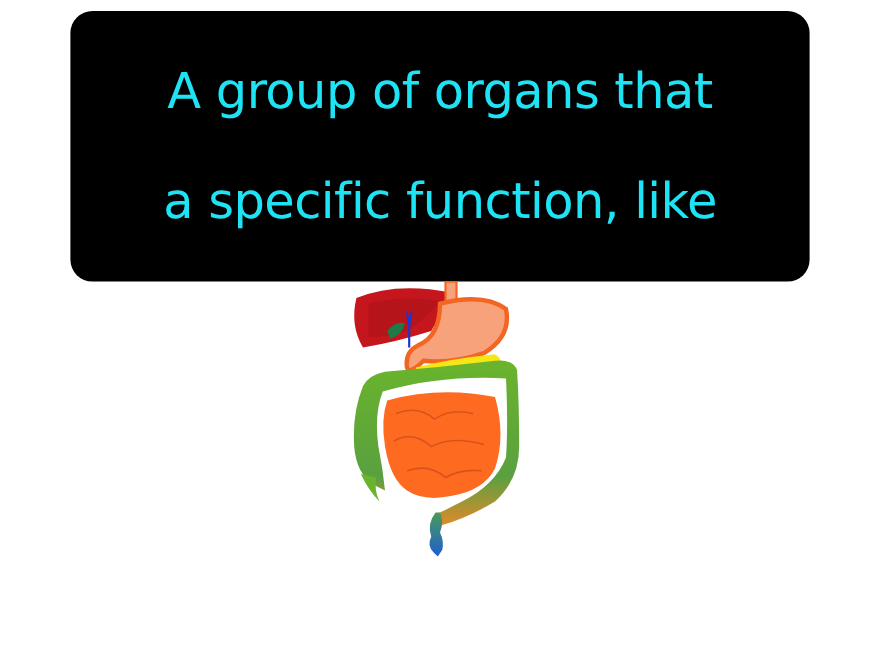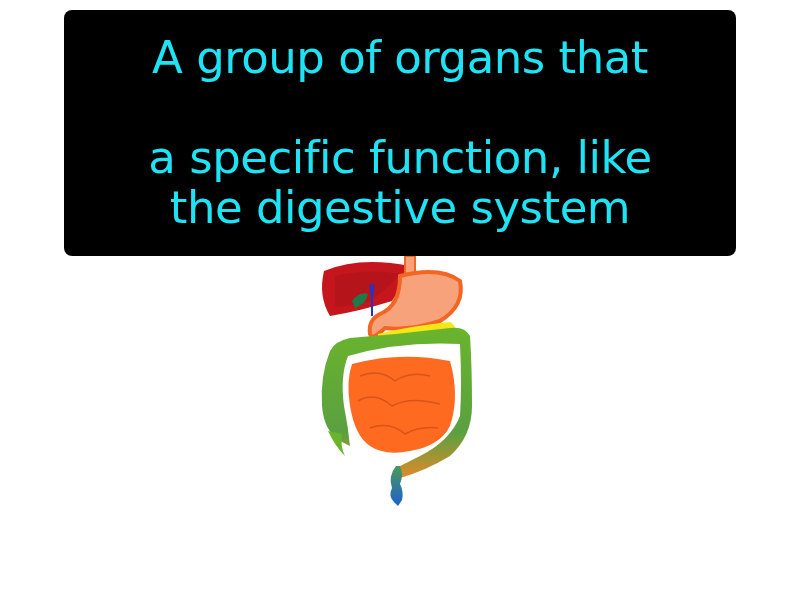--- a/index.html
+++ b/index.html
@@ -1,37 +1,36 @@
 <!DOCTYPE html>
 <html><head>
 <meta charset="utf-8">
 <style>
   html, body { margin: 0; padding: 0; }
   body { width: 800px; height: 600px; background: #ffffff; position: relative; overflow: hidden; }
   .def-box {
     position: absolute; left: 64px; top: 10px; width: 672px; height: 246px;
-    background: #000000; border-radius: 8px;
+    background: #000000; border-radius: 20px;
     display: flex; align-items: center; justify-content: center;
   }
   .def-text {
     color: #1de3f5; font-family: "DejaVu Sans", sans-serif; font-size: 45px;
     line-height: 50px; text-align: center; margin: 0; padding: 0 20px;
     letter-spacing: -0.5px;
   }
   .illus { position: absolute; left: 300px; top: 256px; width: 200px; height: 250px; }
 </style>
 </head>
 <body>
 
 <div class="def-box">
   <p class="def-text">
     <span>A group of organs that</span><br>
     <br>
     <span>a specific function, like</span><br>
-    <span>the digestive system</span>
   </p>
 </div>
 
 <svg class="illus" viewBox="0 0 200 250" xmlns="http://www.w3.org/2000/svg">
   <defs>
     <linearGradient id="colonGrad" x1="0" y1="0" x2="0" y2="1">
       <stop offset="0" stop-color="#6ab42d"></stop>
       <stop offset="0.7" stop-color="#5aa040"></stop>
       <stop offset="1" stop-color="#e08a2a"></stop>
     </linearGradient>

